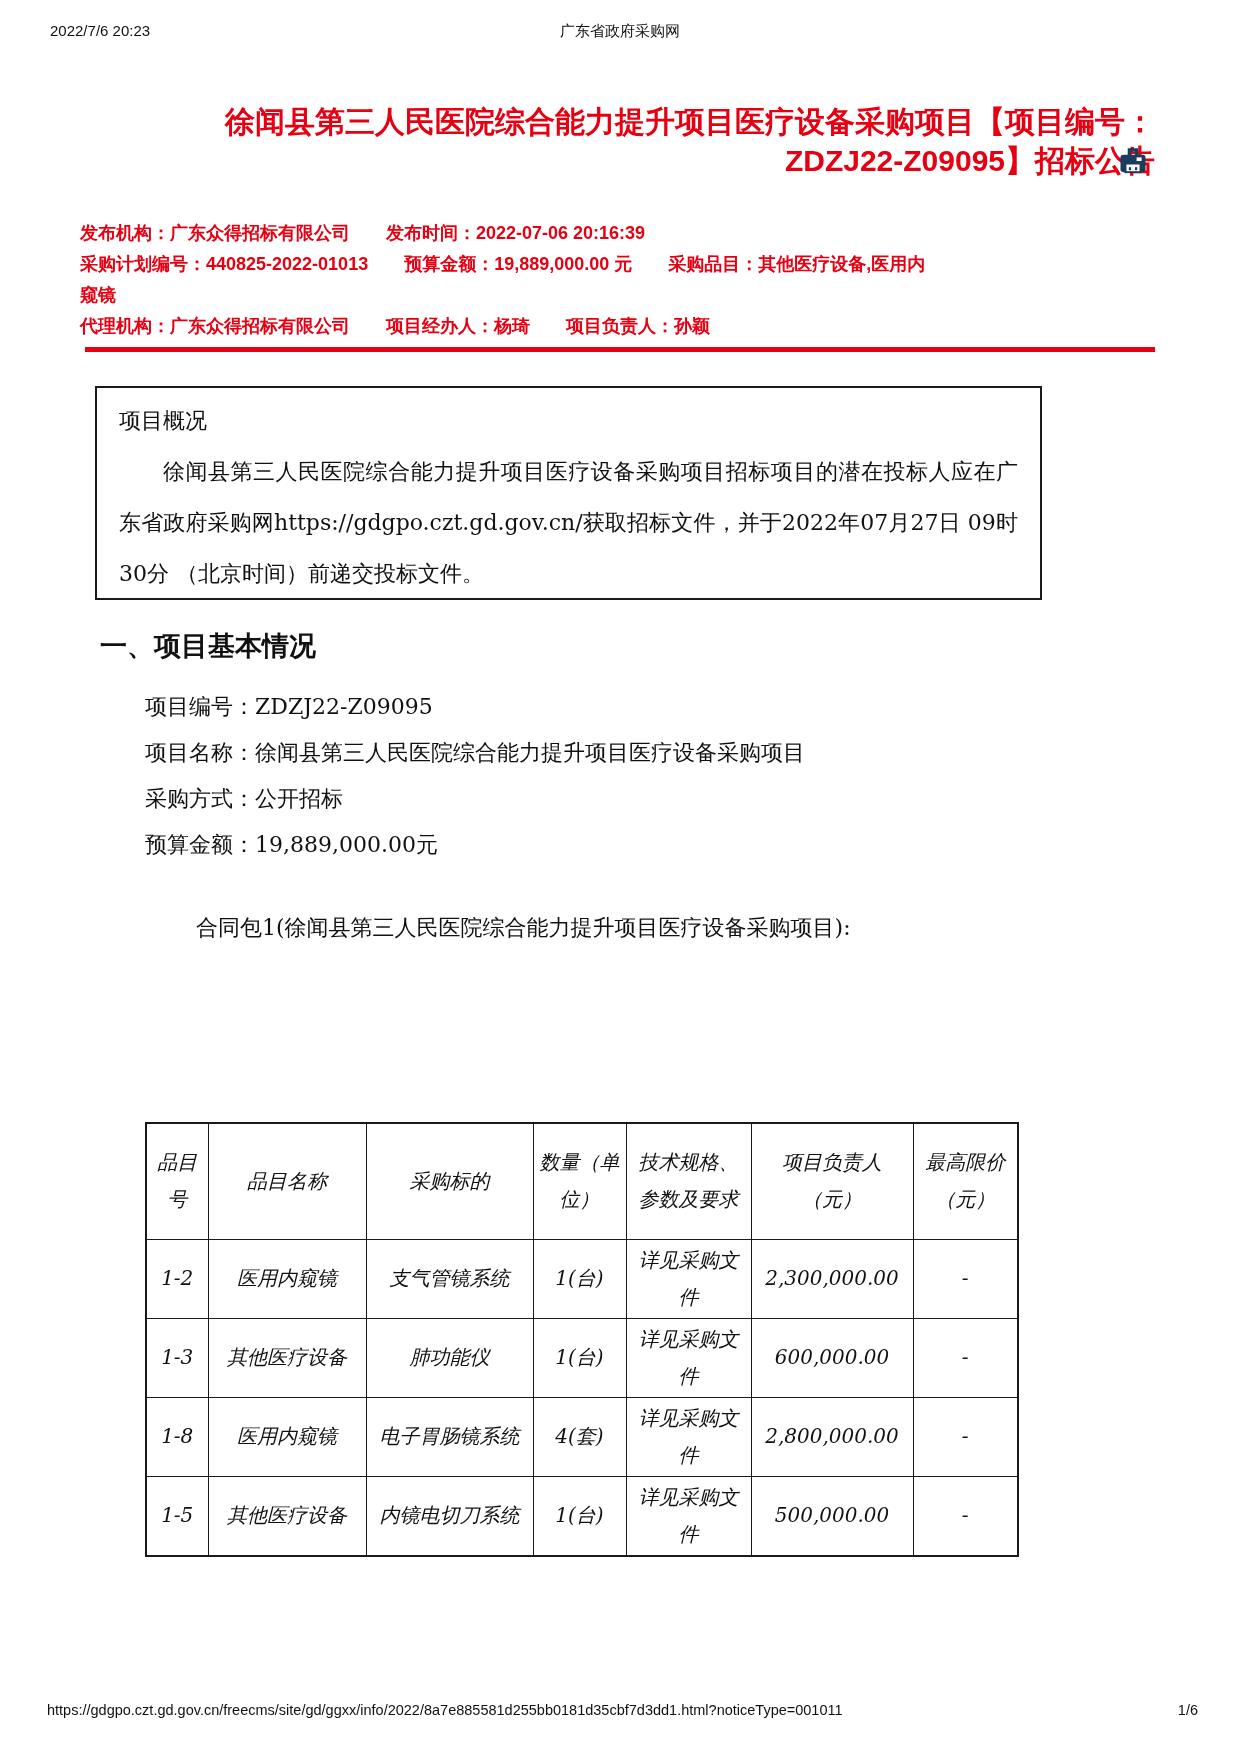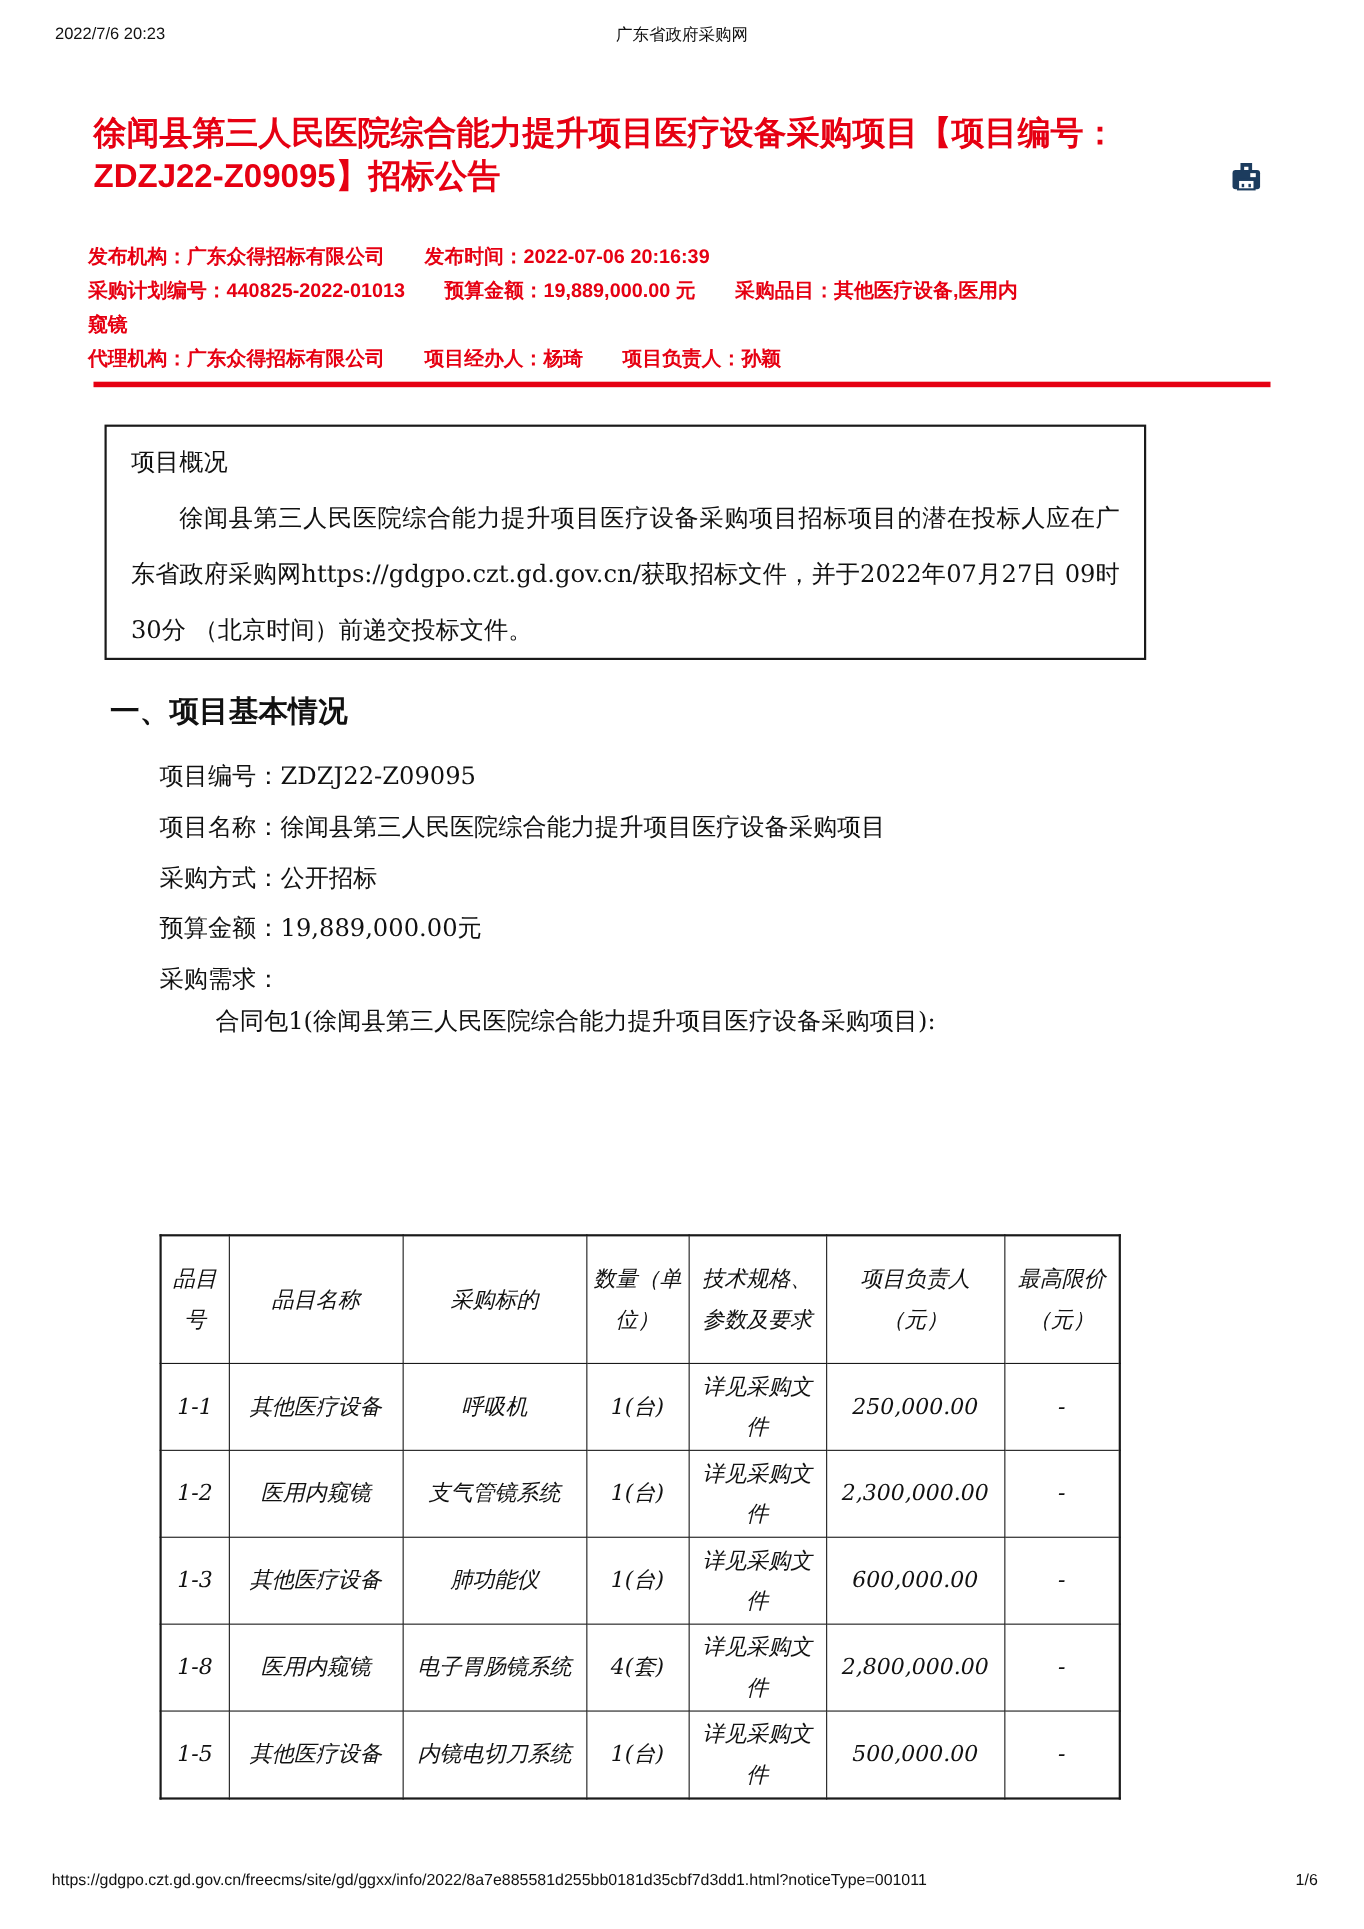--- a/index.html
+++ b/index.html
@@ -11,21 +11,21 @@
     font-family:"Liberation Sans","DejaVu Sans",sans-serif;
     color:#1a1a1a;
   }
   
   .hdr-left{position:absolute;left:50px;top:22px;font-size:15px;color:#111;}
   .hdr-center{position:absolute;left:0;top:22px;width:1240px;text-align:center;font-size:15px;color:#111;}
 
   
   .title{
     position:absolute;left:85px;top:102px;width:1070px;
-    text-align:left;color:#e60012;font-weight:bold;
+    text-align:right;color:#e60012;font-weight:bold;
     font-size:30px;line-height:39px;
   }
   
   .printer{position:absolute;left:1116px;top:146px;width:34px;height:32px;cursor:pointer;}
 
   
   .meta{
     position:absolute;left:80px;top:218px;width:1080px;
     color:#e60012;font-weight:bold;
     font-size:18px;line-height:31px;
@@ -132,21 +132,20 @@
     <p class="ov-para">徐闻县第三人民医院综合能力提升项目医疗设备采购项目招标项目的潜在投标人应在广东省政府采购网https://gdgpo.czt.gd.gov.cn/获取招标文件，并于2022年07月27日 09时30分 （北京时间）前递交投标文件。</p>
   </div>
 
   <h2 class="sec-heading">一、项目基本情况</h2>
 
   <div class="details">
     <div>项目编号：ZDZJ22-Z09095</div>
     <div>项目名称：徐闻县第三人民医院综合能力提升项目医疗设备采购项目</div>
     <div>采购方式：公开招标</div>
     <div>预算金额：19,889,000.00元</div>
-    <div>采购需求：</div>
   </div>
 
   <div class="pkg-line">合同包1(徐闻县第三人民医院综合能力提升项目医疗设备采购项目):</div>
 
   <table class="items-table">
     <colgroup>
       <col style="width:62px">
         <col style="width:158px">
         <col style="width:167px">
       <col style="width:93px">
@@ -160,29 +159,20 @@
         <th>品目名称</th>
         <th>采购标的</th>
         <th>数量（单位）</th>
         <th>技术规格、参数及要求</th>
         <th>项目负责人（元）</th>
         <th>最高限价（元）</th>
       </tr>
     </thead>
     <tbody>
       <tr>
-        <td>1-1</td>
-        <td>其他医疗设备</td>
-        <td>呼吸机</td>
-        <td>1(台)</td>
-        <td>详见采购文件</td>
-        <td class="c-num">250,000.00</td>
-        <td class="c-dash">-</td>
-      </tr>
-      <tr>
         <td>1-2</td>
         <td>医用内窥镜</td>
         <td>支气管镜系统</td>
         <td>1(台)</td>
         <td>详见采购文件</td>
         <td class="c-num">2,300,000.00</td>
         <td class="c-dash">-</td>
       </tr>
       <tr>
         <td>1-3</td>

